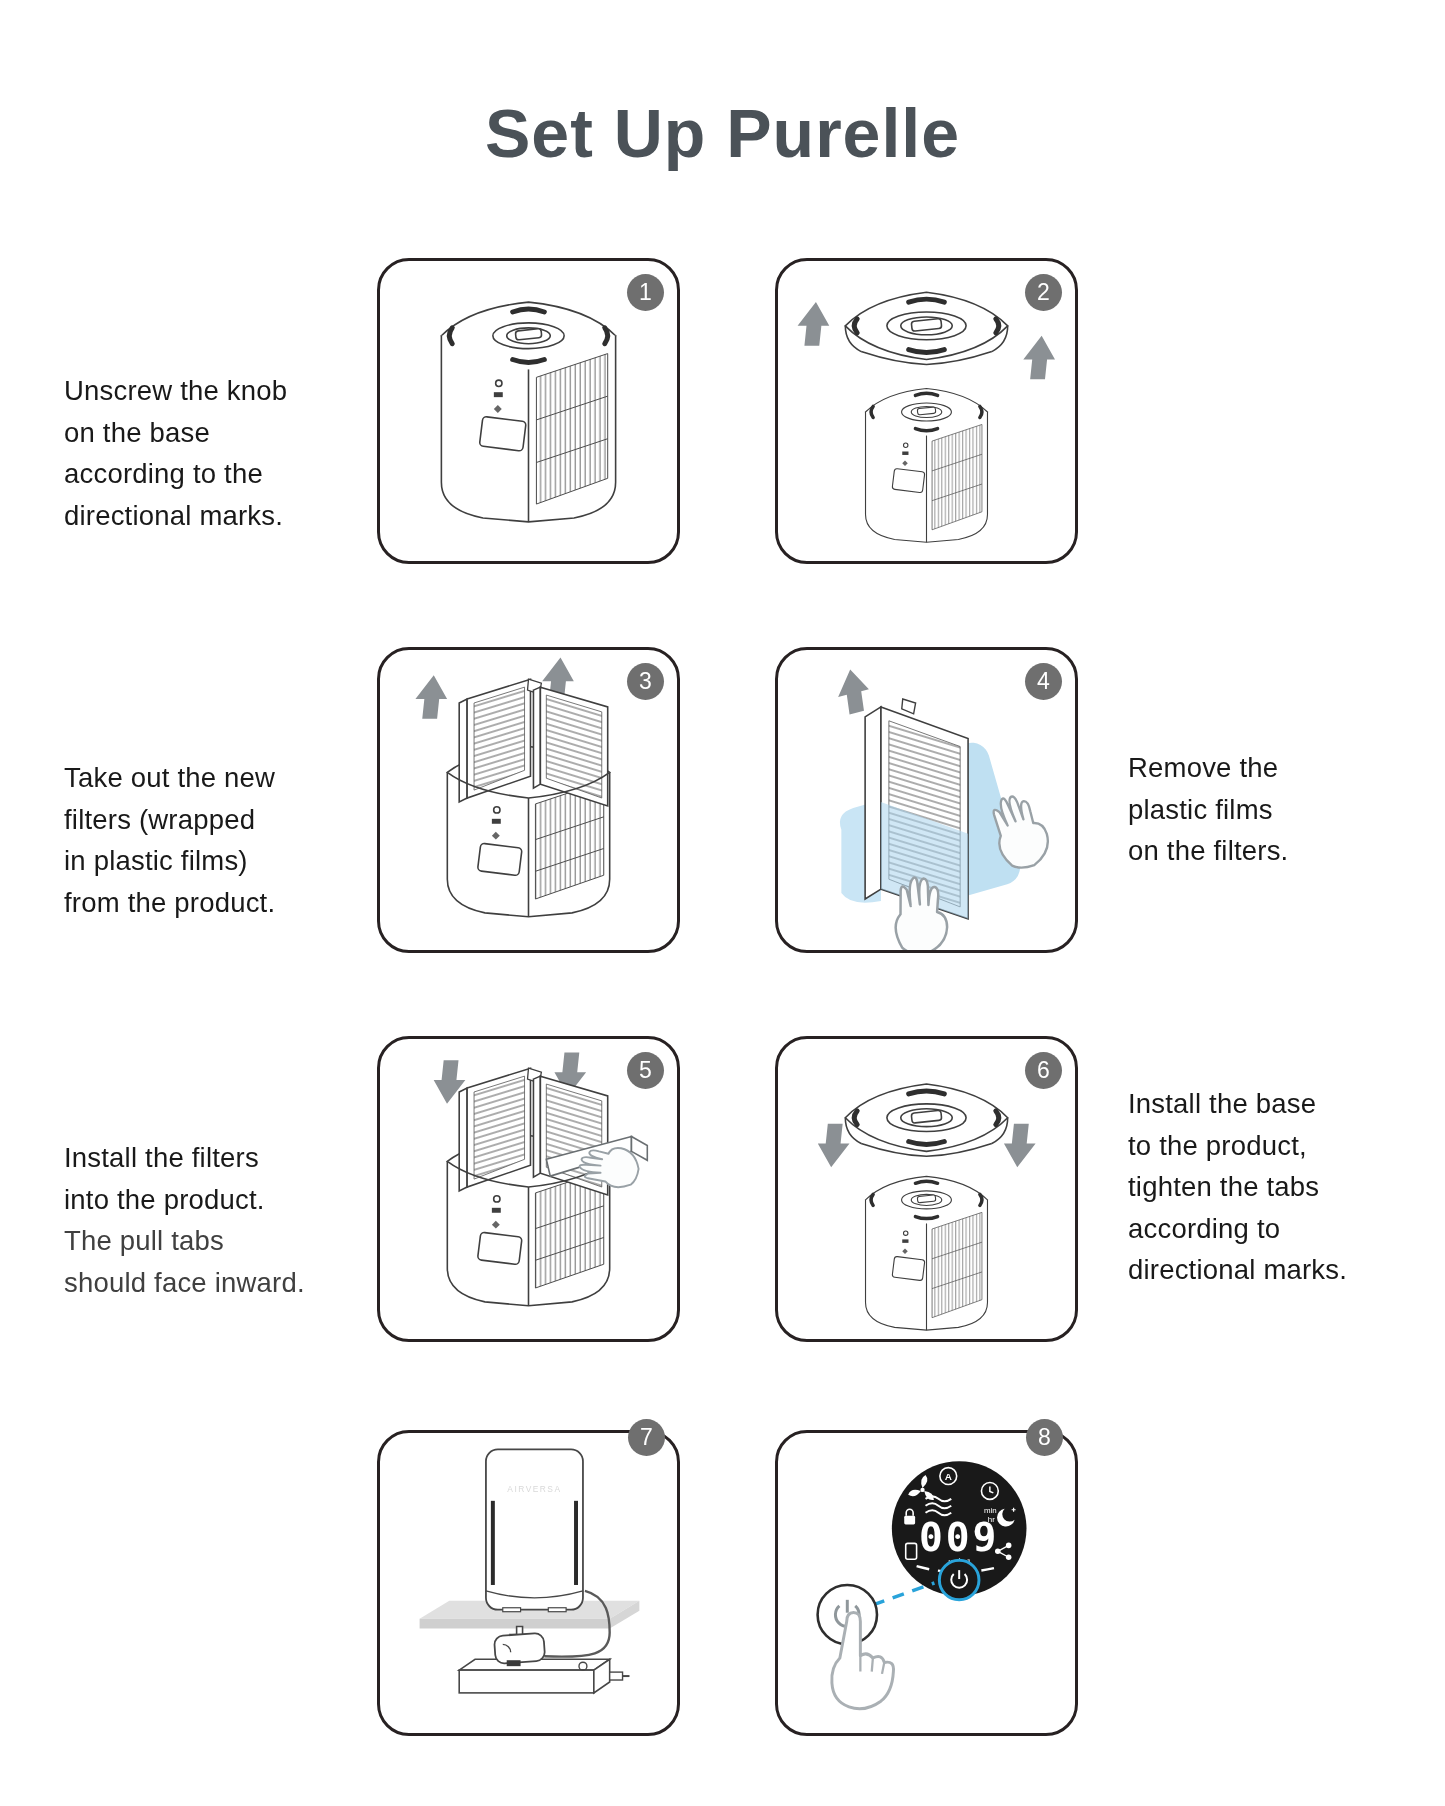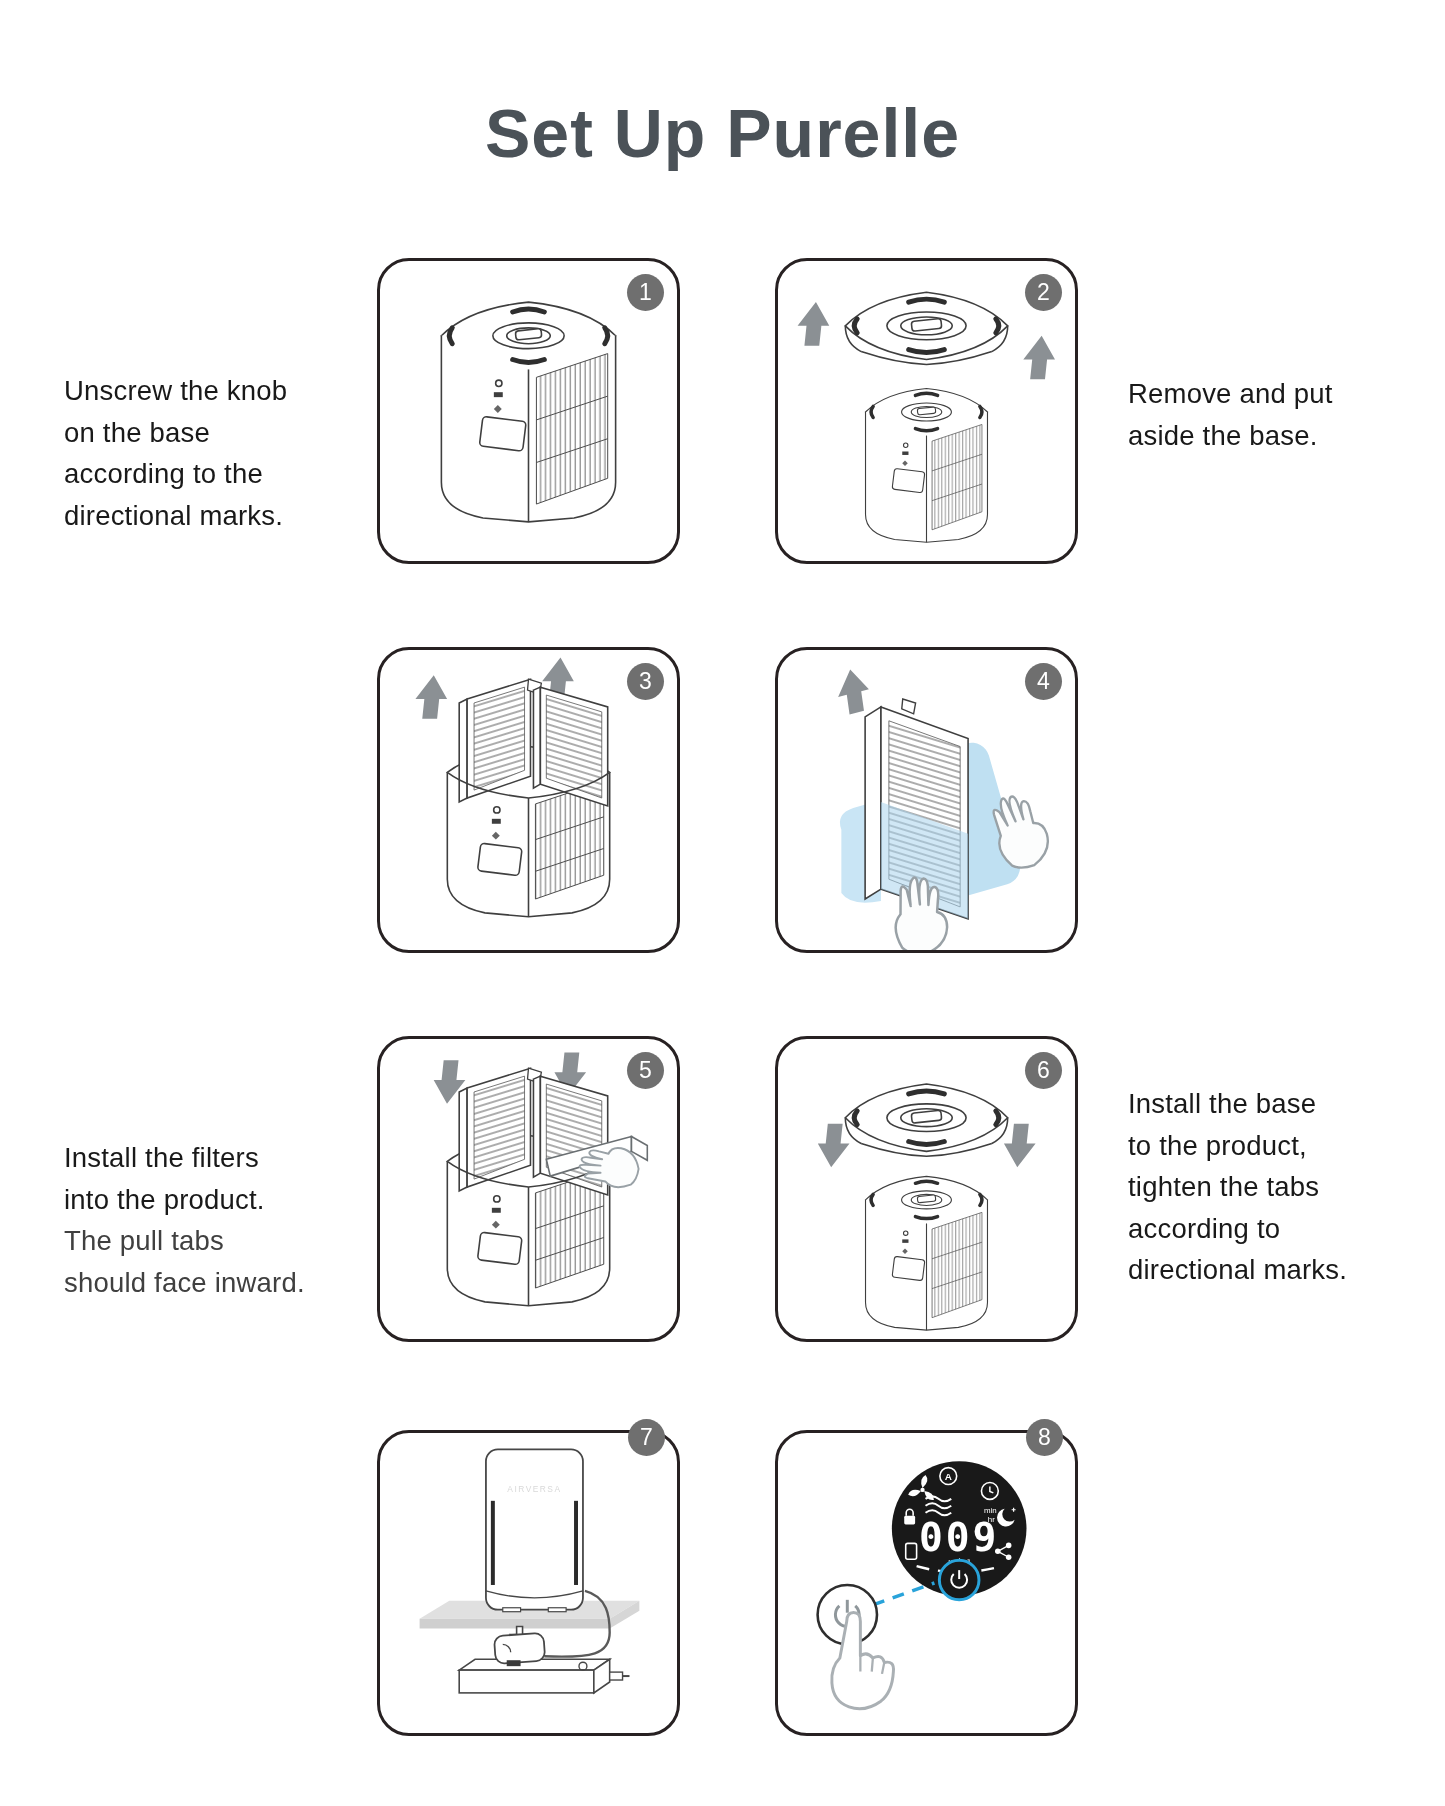--- a/index.html
+++ b/index.html
@@ -118,22 +118,27 @@
         <path d="M-4,-34 Q-4,-42 2,-42 Q8,-42 8,-34 L8,-4 Q14,-8 19,-2 Q27,-6 29,2 Q38,0 37,10 Q36,28 26,36 Q12,46 -2,41 Q-16,36 -17,20 Q-18,6 -10,-2 Z" fill="#ffffff" stroke="#aab0b4" stroke-width="2.6" stroke-linejoin="round"></path>
         <path d="M8,-4 L8,10 M19,-2 L18,10 M29,2 L27,12" stroke="#aab0b4" stroke-width="2" fill="none"></path>
       </g>
     </defs>
   </svg>
 
   <div class="caption col-left" style="top:338px">Unscrew the knob
 on the base
 according to the
 directional marks.</div>
-  <div class="caption col-right" style="top:373px">Remove and put
-aside the base.</div>
+  <div class="caption col-left" style="top:725px">Take out the new
+filters (wrapped
+in plastic films)
+from the product.</div>
+  <div class="caption col-right" style="top:747px">Remove the
+plastic films
+on the filters.</div>
   <div class="caption col-left" style="top:1105px"><span>Install the filters
 into the product.</span>
 <span class="note">The pull tabs
 should face inward.</span></div>
   <div class="caption col-right" style="top:1083px">Install the base
 to the product,
 tighten the tabs
 according to
 directional marks.</div>
 

